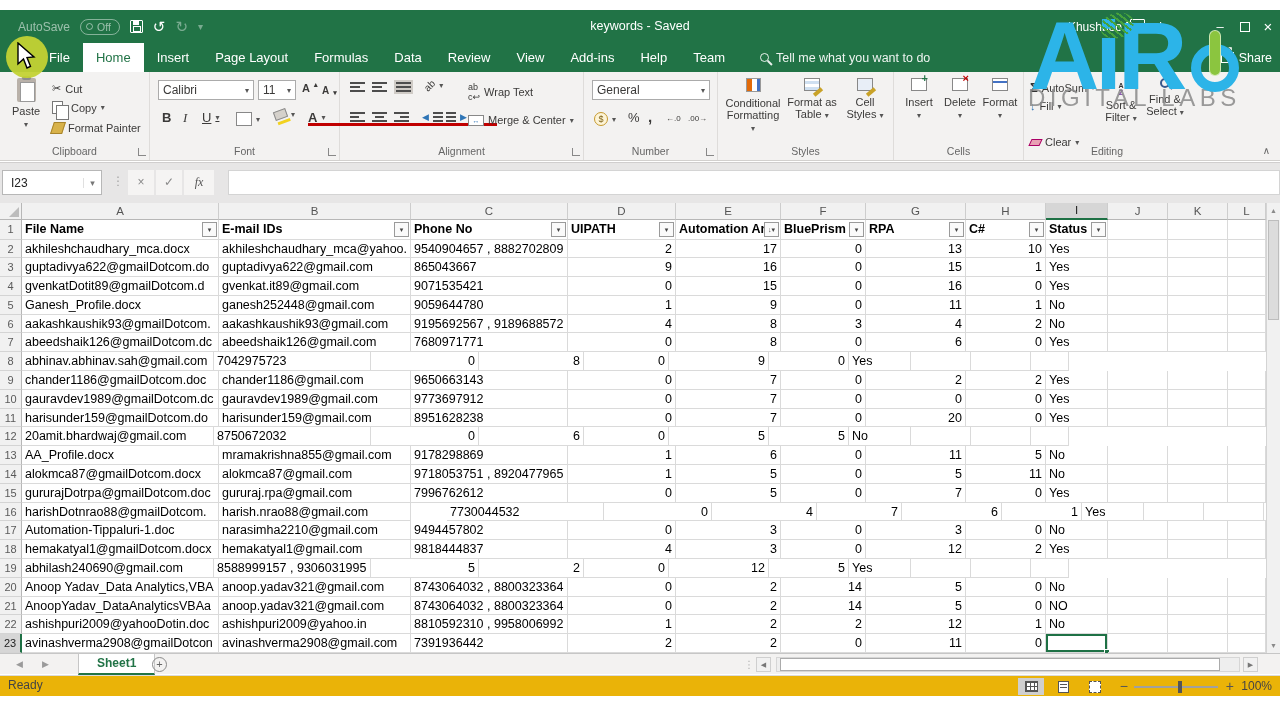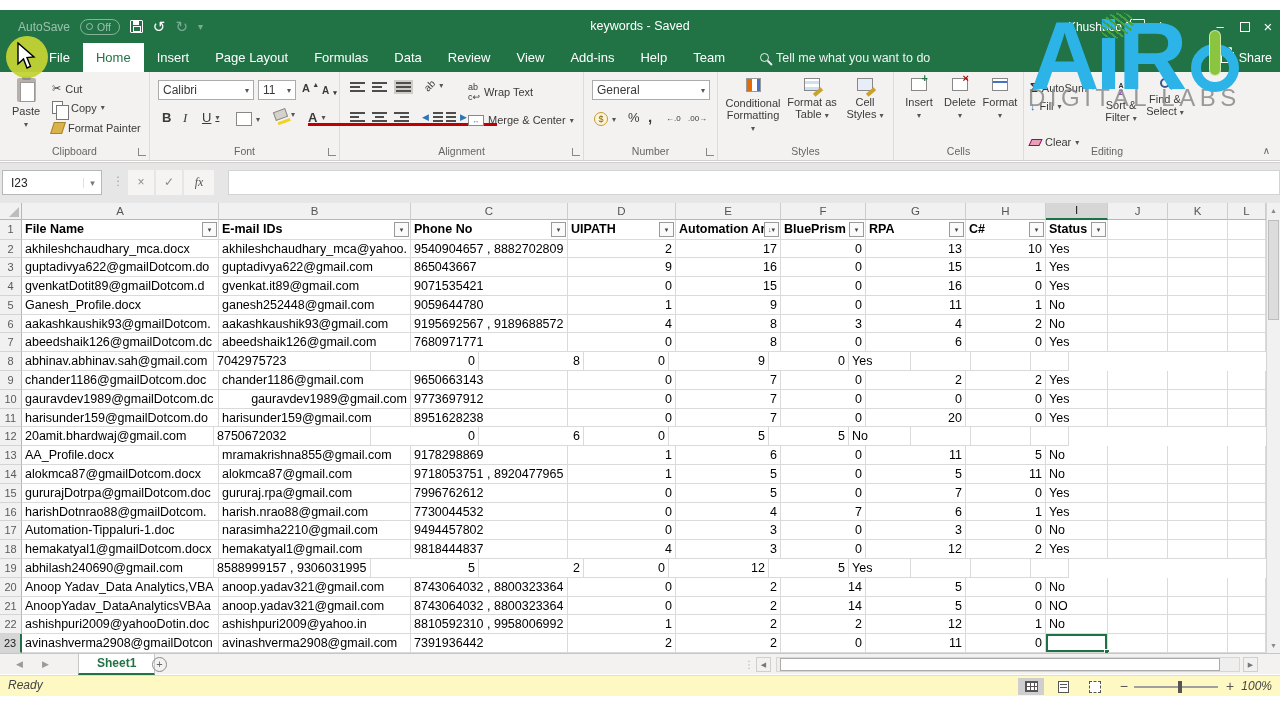--- a/index.html
+++ b/index.html
@@ -121,21 +121,21 @@
   #sheetbar { position:absolute; top:653px; left:0; width:1280px; height:21px; background:#f3f2f1; border-top:1px solid #c6c6c6; font-size:12px; }
   .nav-arrow { position:absolute; top:0; color:#9a9a9a; font-size:9px; line-height:21px; }
   #sheet-tab { position:absolute; left:78px; top:0; height:21px; padding:0 18px; background:#fff; border-right:1px solid #c6c6c6; border-left:1px solid #c6c6c6; color:#217346; font-weight:bold; line-height:19px; border-bottom:2px solid #217346; }
   #new-sheet { position:absolute; left:152px; top:3px; width:15px; height:15px; border:1px solid #8a8a8a; border-radius:50%; color:#666; font-size:11px; line-height:13px; text-align:center; }
   .hs-divider { position:absolute; left:744px; top:5px; color:#b0b0b0; font-size:10px; }
   .hs-arrow { position:absolute; top:3px; width:15px; height:15px; background:#f1f1f1; border:1px solid #cfcfcf; color:#777; font-size:7px; line-height:13px; text-align:center; }
   #hs-track { position:absolute; left:776px; top:3px; width:464px; height:15px; background:#eee; border:1px solid #d6d6d6; }
   #hs-thumb { position:absolute; left:3px; top:0px; width:440px; height:13px; background:#fff; border:1px solid #ababab; }
 
   
-  #statusbar { position:absolute; top:675px; left:0; width:1280px; height:21px; background:#fef9c3; border-top:1px solid #dcdcdc; font-size:12px; color:#444;font-style:italic; }
+  #statusbar { position:absolute; top:675px; left:0; width:1280px; height:21px; background:#eab308; border-top:1px solid #dcdcdc; font-size:12px; color:#444; }
   #ready { position:absolute; left:8px; top:2px; }
   .view-ico { position:absolute; top:2px; width:26px; height:17px; display:flex; align-items:center; justify-content:center; }
   .view-ico.on { background:#cfcfcf; }
   .vi-grid { width:13px; height:11px; border:1px solid #555; background:repeating-linear-gradient(90deg,#555 0 1px,transparent 1px 4px),repeating-linear-gradient(0deg,#555 0 1px,transparent 1px 4px); background-color:#fff; }
   .vi-page { width:11px; height:12px; border:1px solid #555; background:#fff; position:relative; }
   .vi-page::after { content:''; position:absolute; top:2px; left:1px; right:1px; height:1px; background:#555; box-shadow:0 3px 0 #555; }
   .vi-break { width:12px; height:12px; border:1px dashed #555; background:#fff; }
   #zoom-out { position:absolute; right:152px; top:2px; color:#555; font-size:14px; }
   #zoom-slider { position:absolute; right:62px; top:10px; width:84px; height:2px; background:#a0a0a0; }
   #zoom-thumb { position:absolute; left:44px; top:-5px; width:4px; height:12px; background:#555; }
@@ -575,21 +575,21 @@
         <div class="cell num" style="width: 100px;">2</div>
         <div class="cell num" style="width: 80px;">2</div>
         <div class="cell" style="width: 62px;">Yes</div>
         <div class="cell" style="width: 60px;"></div>
         <div class="cell" style="width: 60px;"></div>
         <div class="cell" style="width: 38px;"></div>
       </div>
       <div class="grow">
         <div class="rowhdr" style="width: 22px;">10</div>
         <div class="cell" style="width: 197px;">gauravdev1989@gmailDotcom.dc</div>
-        <div class="cell" style="width: 192px; text-align: right;">gauravdev1989@gmail.com</div>
+        <div class="cell" style="width: 192px;">gauravdev1989@gmail.com</div>
         <div class="cell" style="width: 157px;">9773697912</div>
         <div class="cell num" style="width: 108px;">0</div>
         <div class="cell num" style="width: 105px;">7</div>
         <div class="cell num" style="width: 85px;">0</div>
         <div class="cell num" style="width: 100px;">0</div>
         <div class="cell num" style="width: 80px;">0</div>
         <div class="cell" style="width: 62px;">Yes</div>
         <div class="cell" style="width: 60px;"></div>
         <div class="cell" style="width: 60px;"></div>
         <div class="cell" style="width: 38px;"></div>
@@ -665,21 +665,21 @@
         <div class="cell num" style="width: 80px;">0</div>
         <div class="cell" style="width: 62px;">Yes</div>
         <div class="cell" style="width: 60px;"></div>
         <div class="cell" style="width: 60px;"></div>
         <div class="cell" style="width: 38px;"></div>
       </div>
       <div class="grow">
         <div class="rowhdr" style="width: 22px;">16</div>
         <div class="cell" style="width: 197px;">harishDotnrao88@gmailDotcom.</div>
         <div class="cell" style="width: 192px;">harish.nrao88@gmail.com</div>
-        <div class="cell" style="width: 157px;">7730044532</div>
+        <div class="cell" style="width: 157px; margin-left: 36px;">7730044532</div>
         <div class="cell num" style="width: 108px;">0</div>
         <div class="cell num" style="width: 105px;">4</div>
         <div class="cell num" style="width: 85px;">7</div>
         <div class="cell num" style="width: 100px;">6</div>
         <div class="cell num" style="width: 80px;">1</div>
         <div class="cell" style="width: 62px;">Yes</div>
         <div class="cell" style="width: 60px;"></div>
         <div class="cell" style="width: 60px;"></div>
         <div class="cell" style="width: 38px;"></div>
       </div>

